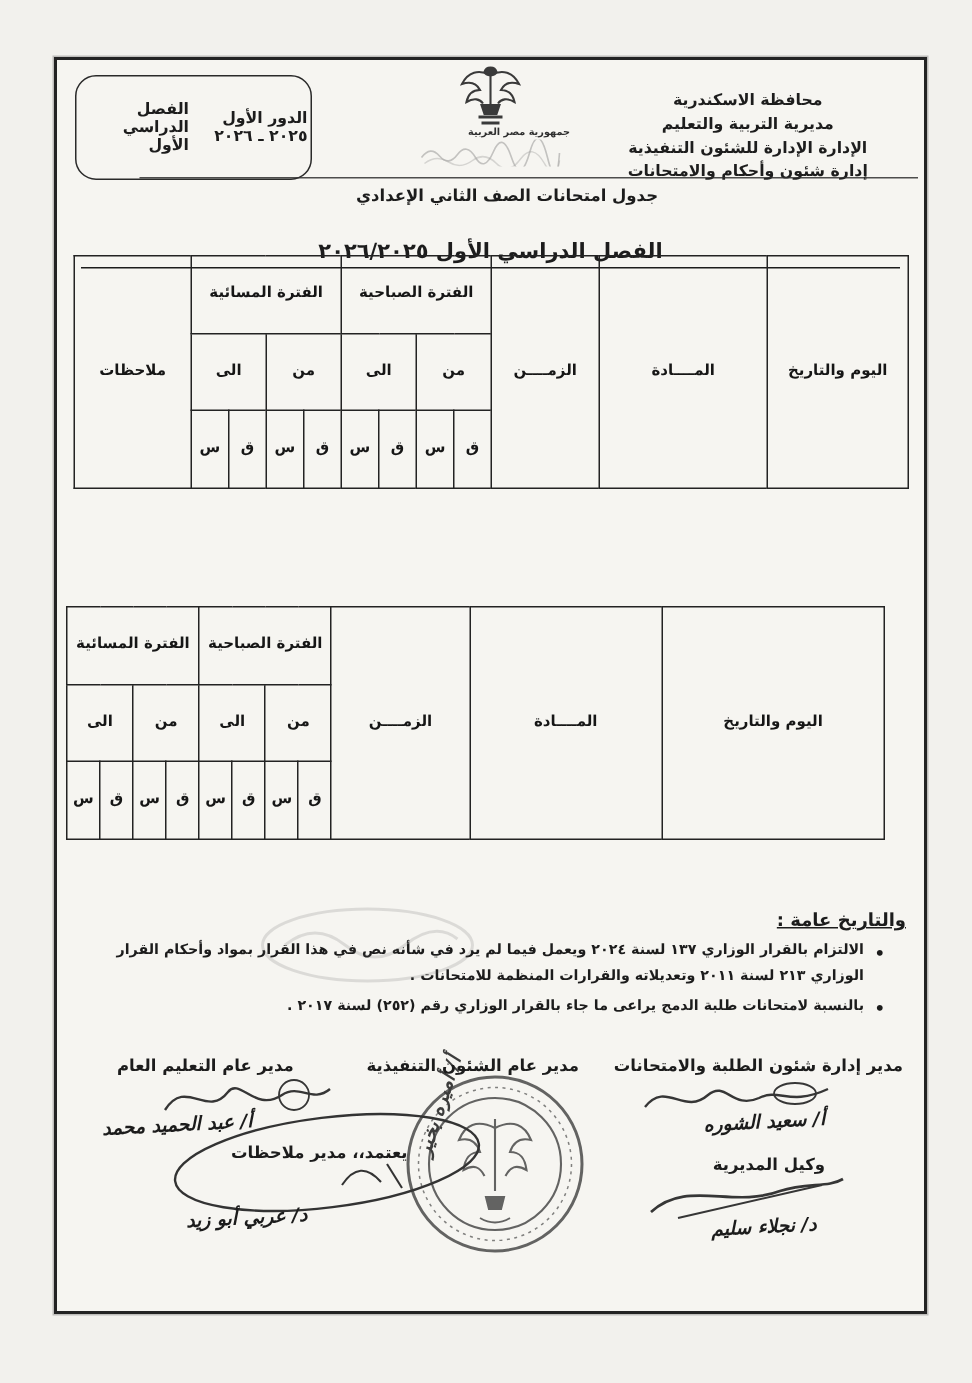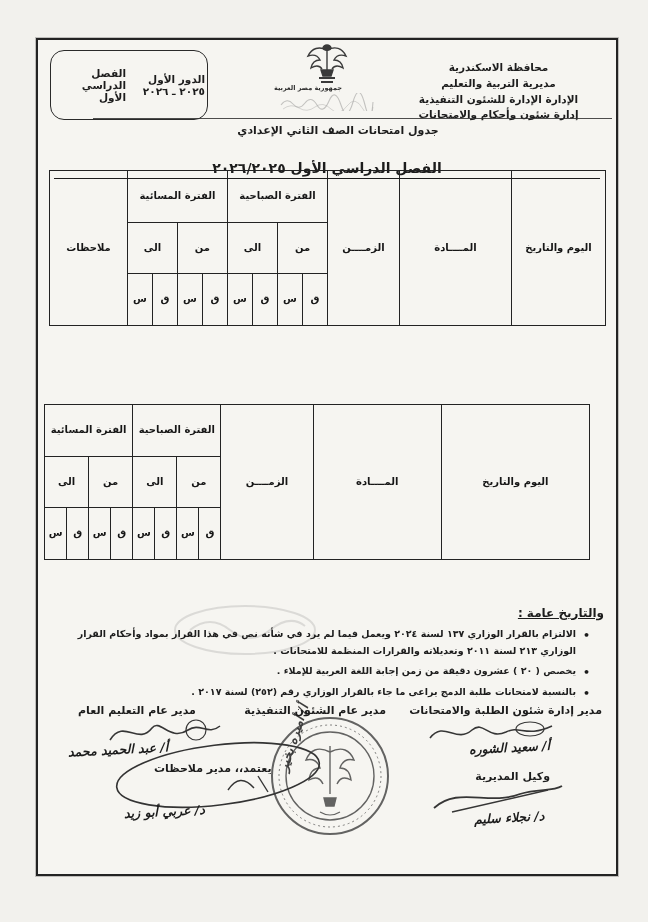--- a/index.html
+++ b/index.html
@@ -18,21 +18,21 @@
   }
   .abs{position:absolute;}
   .org-wrap{position:absolute;top:20px;right:10px;width:215px;text-align:center;}
   .org-wrap div{font-size:10.5px;font-weight:bold;line-height:1.5;color:#1d1d1d;}
   .round-box{
     top:10px;left:12px;width:152px;height:60px;
     border:1.6px solid #2a2a2a;border-radius:14px;
     display:flex;flex-direction:row;justify-content:space-around;align-items:center;
     font-size:10.5px;font-weight:bold;padding:4px 2px;
   }
-  .emblem{top:2px;left:236px;width:106px;height:78px;text-align:left;}
+  .emblem{top:2px;left:236px;width:106px;height:78px;text-align:right;}
   .emblem svg{display:block;margin:0 auto;}
   .emblem .cap{font-size:6.5px;font-weight:bold;letter-spacing:1px;color:#2e2e2e;margin-top:-2px;}
   .emblem .squig{opacity:.55;margin-top:1px;}
   .hrule{top:78px;left:55px;right:4px;height:0;border-top:1.6px solid #2f2f2f;opacity:.85;}
   .title-block{top:84px;left:0;right:0;text-align:center;}
   .title-block .t1{font-size:11px;font-weight:bold;}
   .title-block .t2{font-size:14px;font-weight:bold;margin-top:4px;display:inline-block;
      border-bottom:1.8px solid #1c1c1c;padding-bottom:2px;}
   
   table{border-collapse:collapse;table-layout:fixed;direction:rtl;}
@@ -190,21 +190,20 @@
         <th>س</th>
       </tr>
     </thead>
     <tbody></tbody>
   </table>
 
   <div class="abs gnotes">
     <div class="head">والتاريخ عامة :</div>
     <ul>
       <li>الالتزام بالقرار الوزاري ١٣٧ لسنة ٢٠٢٤ ويعمل فيما لم يرد في شأنه نص في هذا القرار بمواد وأحكام القرار الوزاري ٢١٣ لسنة ٢٠١١ وتعديلاته والقرارات المنظمة للامتحانات .</li>
-      <li>يخصص ( ٢٠ ) عشرون دقيقة من زمن إجابة اللغة العربية للإملاء .</li>
       <li>بالنسبة لامتحانات طلبة الدمج يراعى ما جاء بالقرار الوزاري رقم (٢٥٢) لسنة ٢٠١٧ .</li>
     </ul>
     <svg class="abs stamp-faint" style="top:-6px;left:120px" width="150" height="60" viewBox="0 0 150 60">
       <ellipse cx="75" cy="30" rx="70" ry="24" fill="none" stroke="#555" stroke-width="2"></ellipse>
       <path d="M20 30 Q40 14 60 30 T100 30 T135 26" fill="none" stroke="#555" stroke-width="2"></path>
     </svg>
   </div>
 
   <div class="abs sig-title" style="top:664px;right:14px">مدير إدارة شئون الطلبة والامتحانات</div>
   <div class="abs sig-title" style="top:664px;right:230px">مدير عام الشئون التنفيذية</div>

